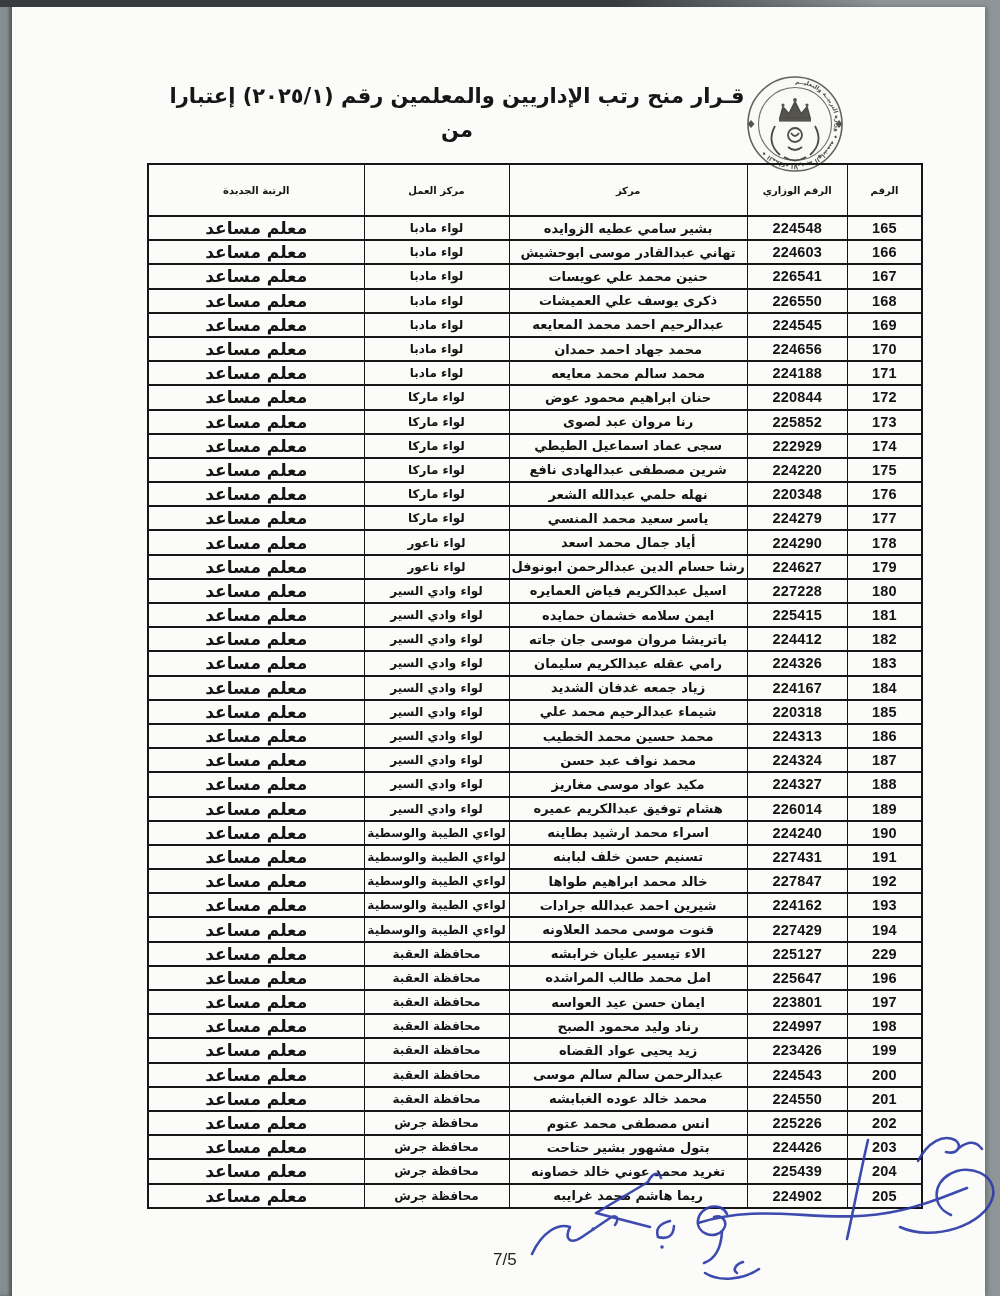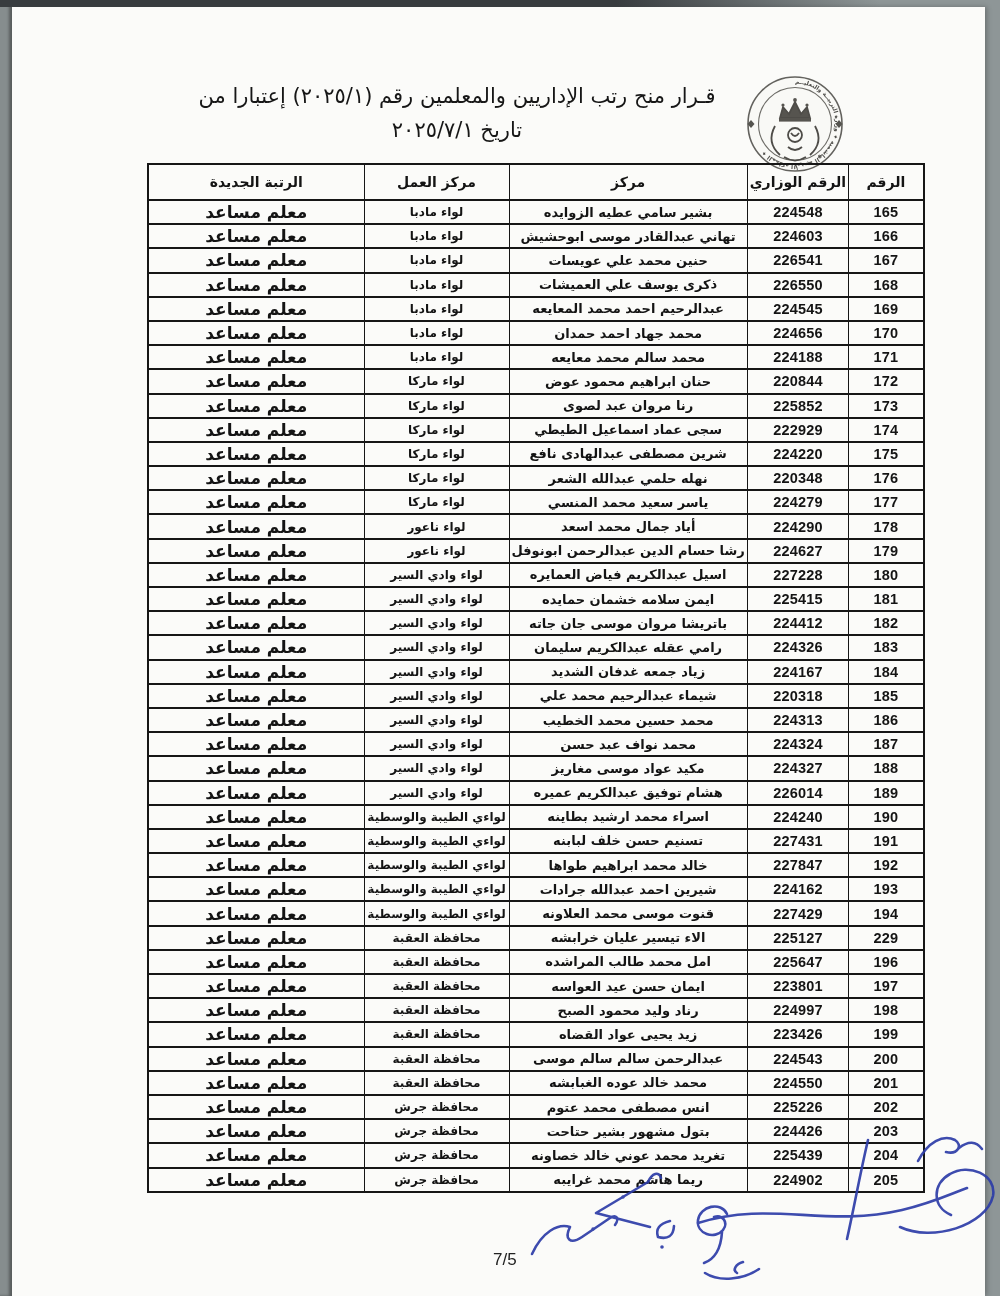--- a/index.html
+++ b/index.html
@@ -22,41 +22,41 @@
   }
   .paper{
     position:absolute;left:12px;top:7px;width:973px;height:1289px;
     background:#fbfbf9;
     box-shadow:2px 0 5px rgba(0,0,0,.25);
     z-index:1;
   }
   .doc-title{
     position:absolute;left:140px;top:72px;width:610px;
     text-align:center;direction:rtl;
-    font-weight:normal;font-size:21px;color:#161616;
+    font-weight:bold;font-size:21px;color:#161616;
     line-height:1.62;
   }
   .emblem{position:absolute;left:733px;top:64px;width:100px;height:106px;}
   .ranks-table{
     position:absolute;left:135px;top:156px;
     border-collapse:collapse;direction:rtl;
     table-layout:fixed;
   }
   .ranks-table,.ranks-table th,.ranks-table td{
     border:1.5px solid #161616;
   }
   .ranks-table th,.ranks-table td{
     border-top-width:2px;border-bottom-width:2px;
     text-align:center;vertical-align:middle;
     padding:0 2px;box-sizing:border-box;
     color:#141414;font-weight:bold;
     overflow:hidden;white-space:nowrap;
   }
   .ranks-table{border-width:2.5px;}
-  .ranks-table thead th{height:36px;font-size:14px;}
+  .ranks-table thead th{height:52px;font-size:10px;}
   .ranks-table tbody td{height:24.2px;font-size:13px;}
   .ranks-table td.num{
     font-family:"Liberation Sans","DejaVu Sans",sans-serif;
     font-size:14.5px;direction:ltr;letter-spacing:.2px;
   }
   .col-num{width:75px;}
   .col-min{width:100px;}
   .col-name{width:227px;}
   .col-center{width:145px;font-size:12.5px;}
   .col-rank{width:216px;}
@@ -104,21 +104,20 @@
         <circle cx="50" cy="64" r="7"></circle>
         <path d="M46 62 q4 6 8 0"></path>
         <path d="M43 76 q7 6 14 0"></path>
         <path d="M39 86 q11 7 22 0"></path>
       </g>
     </svg>
   </div>
 
   <div class="doc-title">
     <div>قـرار منح رتب الإداريين والمعلمين رقم (٢٠٢٥/١) إعتبارا من</div>
-    <div>تاريخ ٢٠٢٥/٧/١</div>
   </div>
 
   <table class="ranks-table">
     <colgroup>
       <col class="col-num">
         <col class="col-min">
         <col class="col-name">
         <col class="col-center">
         <col class="col-rank">
     </colgroup>

